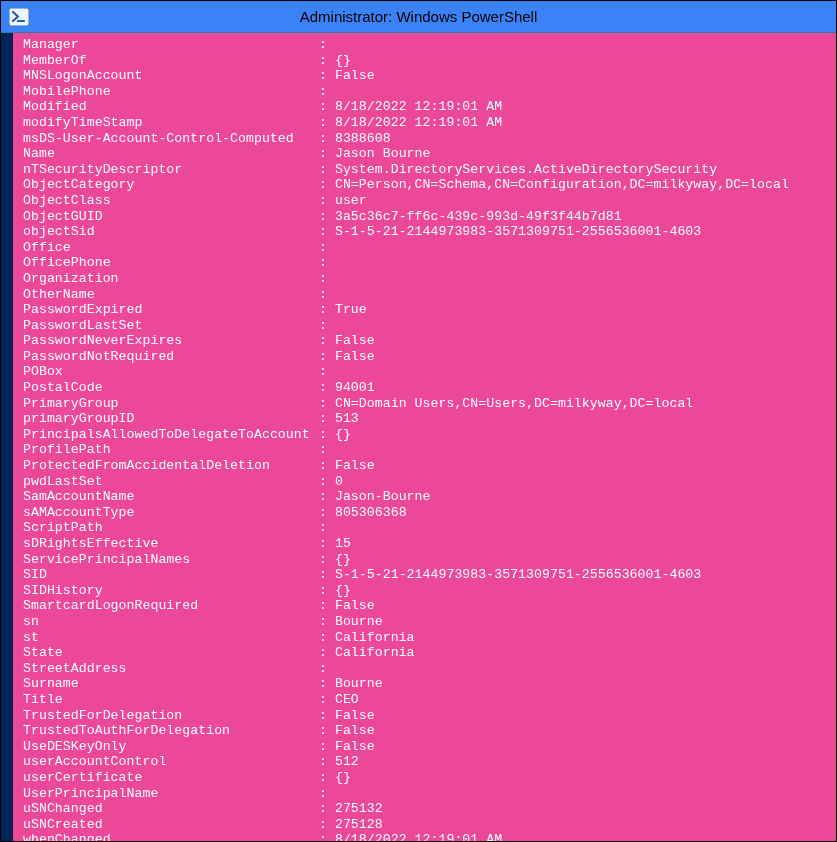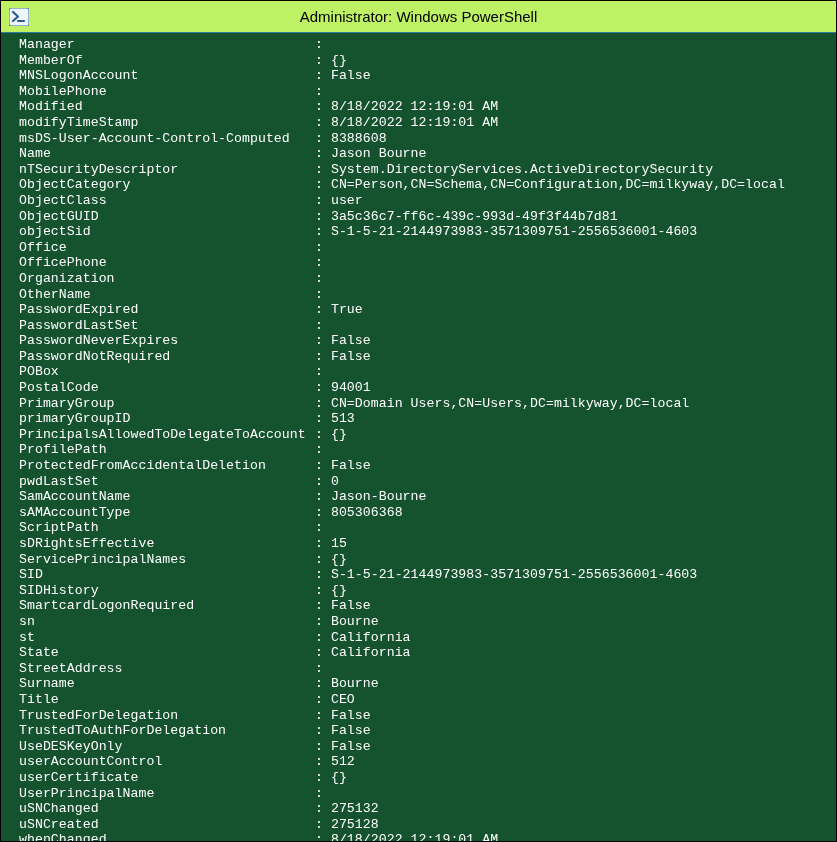--- a/index.html
+++ b/index.html
@@ -1,22 +1,22 @@
 <!DOCTYPE html>
 <html><head>
   <meta charset="utf-8">
   <style>
     * { margin: 0; padding: 0; box-sizing: border-box; }
     html, body { width: 837px; height: 842px; overflow: hidden; font-family: Consolas, 'Courier New', monospace; }
     .window { width: 837px; height: 842px; background: #012456; border: 1px solid #000; display: flex; flex-direction: column; }
-    .titlebar { background: #bef264; height: 32px; display: flex; align-items: center; border-bottom: 1px solid #2b7da3; }
+    .titlebar { background: #3b82f6; height: 32px; display: flex; align-items: center; border-bottom: 1px solid #2b7da3; }
     .titlebar-icon { width: 24px; height: 22px; margin-left: 6px; display: flex; align-items: center; justify-content: center; }
     .titlebar-icon svg { width: 20px; height: 18px; }
     .titlebar-title { flex: 1; text-align: center; font-family: "Segoe UI", Tahoma, sans-serif; font-size: 15px; color: #000; padding-right: 30px; }
-    .terminal { flex: 1; background: #14532d; color: #ffffff; font-size: 13.2px; line-height: 15.6px; padding: 4px 10px 10px 18px; white-space: pre; overflow: hidden; letter-spacing: 0.05px; }
+    .terminal { flex: 1; background: #ec4899; color: #ffffff; font-size: 13.2px; line-height: 15.6px; padding: 4px 10px 10px 10px; white-space: pre; overflow: hidden; letter-spacing: 0.05px; margin-left: 12px; }
     .row { display: flex; }
     .prop-name { display: inline-block; width: 296px; }
     .colon { }
     .prop-value { }
     @keyframes blink { 50% { opacity: 0; } }
   </style>
 </head>
 <body>
 
 <div class="window">

